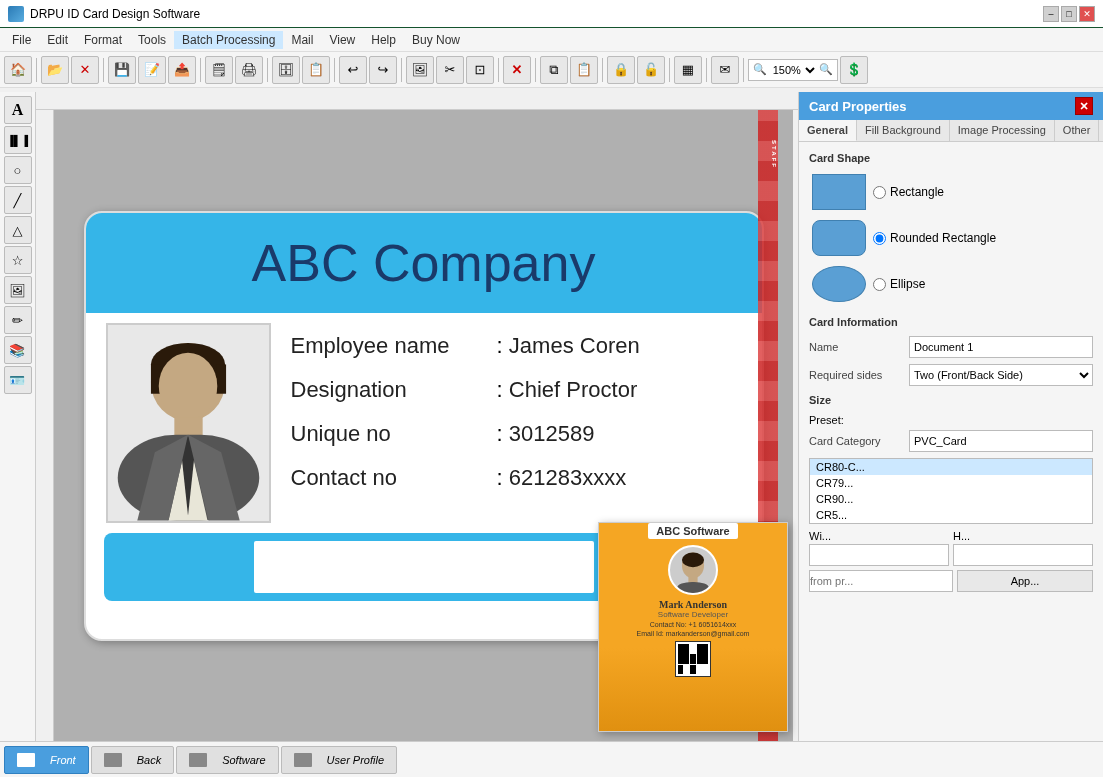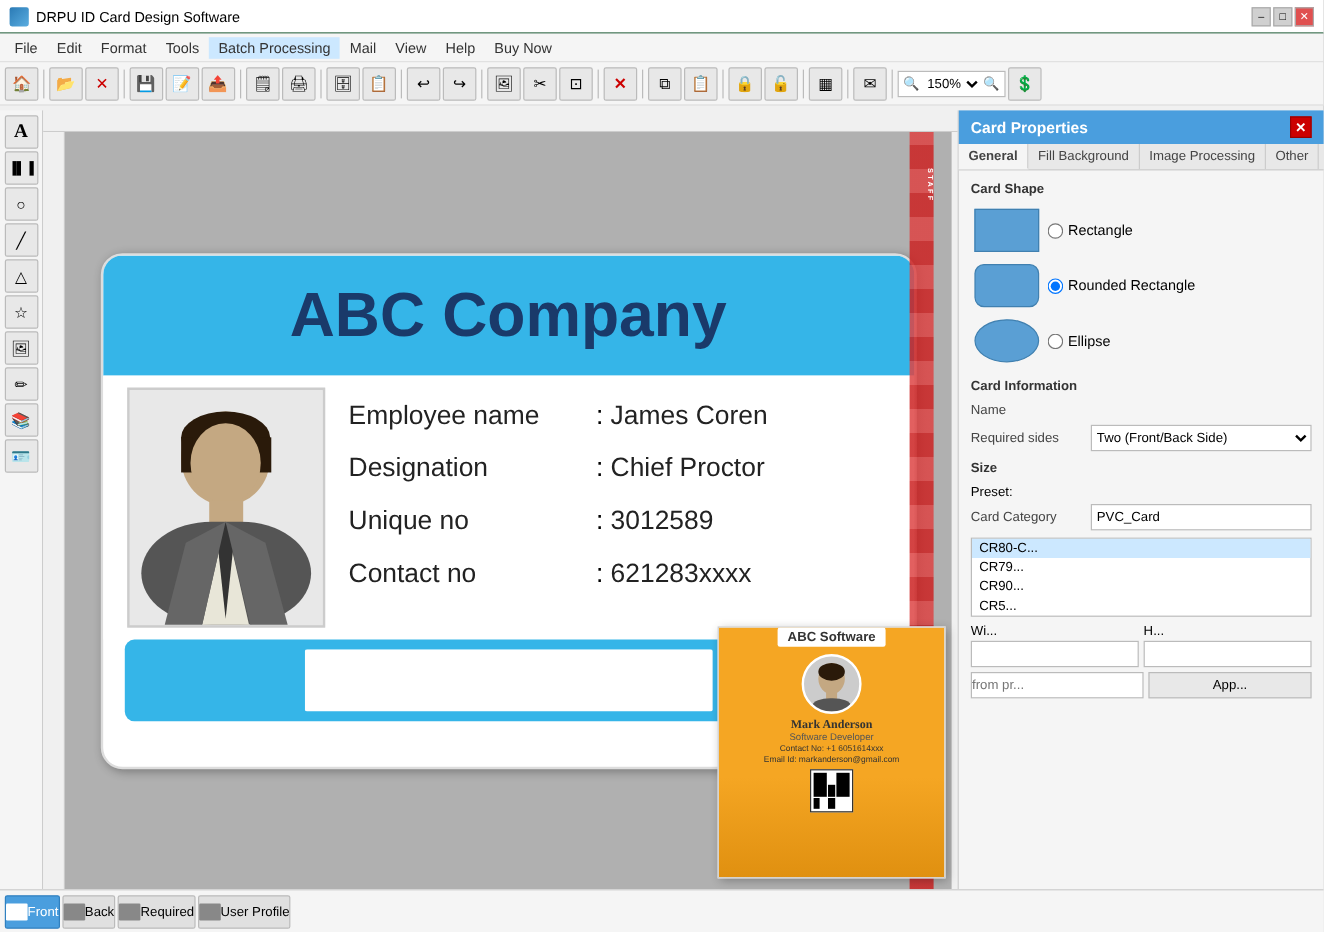--- a/index.html
+++ b/index.html
@@ -32,21 +32,21 @@
     
     .ruler-h { position: absolute; left: 36px; top: 92px; right: 0; height: 18px; background: #f0f0f0; border-bottom: 1px solid #ccc; overflow: hidden; }
     .ruler-v { position: absolute; left: 36px; top: 110px; width: 18px; background: #f0f0f0; border-right: 1px solid #ccc; bottom: 36px; overflow: hidden; }
 
     
     .canvas-area { position: absolute; left: 54px; top: 110px; right: 310px; bottom: 36px; background: #b0b0b0; overflow: hidden; display: flex; align-items: center; justify-content: center; }
 
     
     .id-card { width: 680px; height: 430px; background: white; border-radius: 18px; border: 2px solid #ddd; overflow: hidden; position: relative; box-shadow: 2px 2px 8px rgba(0,0,0,0.3); }
     .card-header { background: #35b5e8; width: 100%; height: 100px; display: flex; align-items: center; justify-content: center; }
-    .card-company { font-size: 52px; font-weight: bold; color: #1a3a6a; font-family: Arial, sans-serif; }
+    .card-company { font-size: 52px; font-weight: normal; color: #1a3a6a; font-family: Arial, sans-serif; }
     .card-body { display: flex; padding: 10px 20px; gap: 20px; background: white; }
     .card-photo { width: 165px; height: 200px; background: #e8e8e8; border: 2px solid #ccc; overflow: hidden; flex-shrink: 0; display: flex; align-items: center; justify-content: center; }
     .card-info { flex: 1; padding-top: 10px; }
     .card-row { display: flex; align-items: center; margin-bottom: 18px; font-size: 22px; }
     .card-label { width: 200px; font-weight: 500; color: #222; }
     .card-value { color: #222; font-weight: 400; }
     .card-footer { background: #35b5e8; height: 68px; display: flex; align-items: center; justify-content: center; margin: 0 18px; border-radius: 8px; margin-bottom: 8px; }
 
     
     .properties-panel { position: absolute; right: 0; top: 92px; width: 305px; bottom: 0; background: #f5f5f5; border-left: 1px solid #ccc; }
@@ -70,21 +70,21 @@
     .size-section { margin-top: 8px; }
     .preset-row { display: flex; align-items: center; margin-bottom: 4px; }
     .preset-label { width: 60px; font-size: 11px; }
     .preset-input { flex: 1; height: 22px; border: 1px solid #bbb; padding: 0 4px; font-size: 11px; background: white; }
     .category-list { border: 1px solid #bbb; background: white; margin-top: 4px; }
     .category-item { padding: 2px 6px; font-size: 11px; cursor: pointer; }
     .category-item.selected { background: #cce8ff; }
 
     
     .bottom-bar { position: absolute; bottom: 0; left: 0; right: 0; height: 36px; background: #f5f5f5; border-top: 1px solid #ccc; display: flex; align-items: center; padding: 0 4px; gap: 2px; }
-    .bottom-tab { display: flex; align-items: center; gap: 0; padding: 4px 0; background: #e0e0e0; border: 1px solid #bbb; border-radius: 2px; font-size: 11px; cursor: pointer; height: 28px; }
+    .bottom-tab { display: flex; align-items: center; gap: 15px; padding: 4px 12px; background: #e0e0e0; border: 1px solid #bbb; border-radius: 2px; font-size: 11px; cursor: pointer; height: 28px; font-style: italic; }
     .bottom-tab.active { background: #4a9ede; color: white; border-color: #3080c0; }
     .bottom-tab-icon { width: 18px; height: 14px; background: #888; border-radius: 1px; }
     .bottom-tab.active .bottom-tab-icon { background: white; }
 
     
     .popup-preview { position: absolute; bottom: 50px; right: 320px; width: 220px; height: 200px; background: white; border: 1px solid #ccc; box-shadow: 2px 2px 8px rgba(0,0,0,0.3); overflow: hidden; z-index: 100; }
     .popup-card { width: 100%; height: 100%; background: linear-gradient(180deg, #f5a623 0%, #f5a623 60%, #e09010 100%); position: relative; display: flex; flex-direction: column; align-items: center; }
     .popup-logo { font-size: 11px; font-weight: bold; color: #333; background: white; padding: 2px 8px; border-radius: 2px; margin-bottom: 6px; }
     .popup-avatar { width: 50px; height: 50px; border-radius: 50%; background: #ccc; border: 2px solid white; overflow: hidden; display: flex; align-items: center; justify-content: center; }
     .popup-name { font-size: 10px; font-weight: bold; color: #333; margin-top: 4px; font-family: Liberation Serif, serif; }
@@ -334,20 +334,21 @@
       </div>
       <div class="shape-option" style="display:flex;align-items:center;gap:4px;">
         <input type="radio" name="card-shape" style="">
         <span>Ellipse</span>
       </div>
     </div>
 
     <div class="section-title">Card Information</div>
     <div class="form-row">
       <span class="form-label">Name</span>
+      <input class="form-input" type="text" value="Document 1" style="">
     </div>
     <div class="form-row">
       <span class="form-label">Required sides</span>
       <select class="form-select">
         <option>Two (Front/Back Side)</option>
         <option>One (Front Side)</option>
       </select>
     </div>
 
     <div class="size-section">
@@ -387,19 +388,19 @@
   <div class="bottom-tab active">
     <div class="bottom-tab-icon"></div>
     <span>Front</span>
   </div>
   <div class="bottom-tab">
     <div class="bottom-tab-icon"></div>
     <span>Back</span>
   </div>
   <div class="bottom-tab">
     <div class="bottom-tab-icon"></div>
-    <span>Required</span>
+    <span>Software</span>
   </div>
   <div class="bottom-tab">
     <div class="bottom-tab-icon"></div>
     <span>User Profile</span>
   </div>
 </div>
 
 </body></html>

